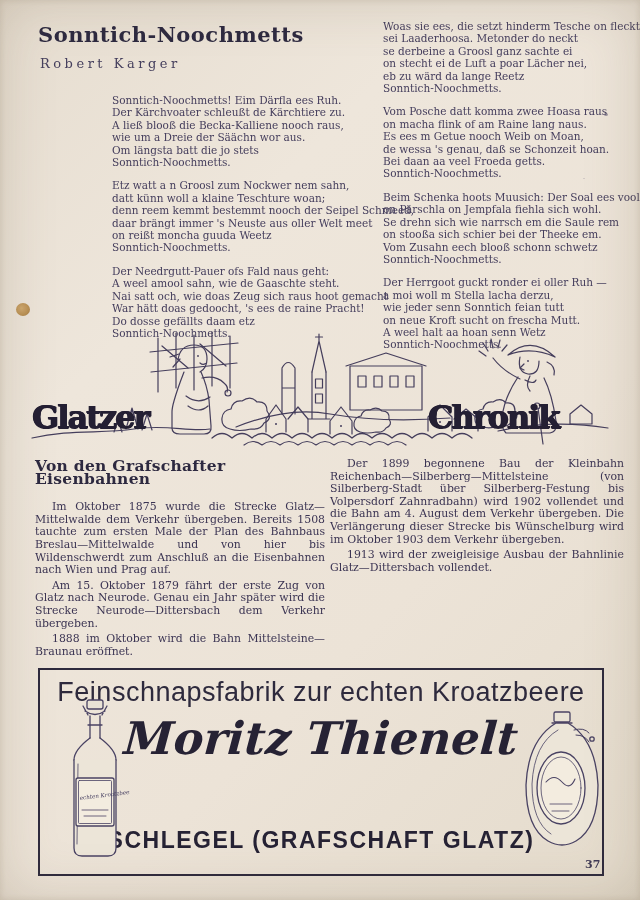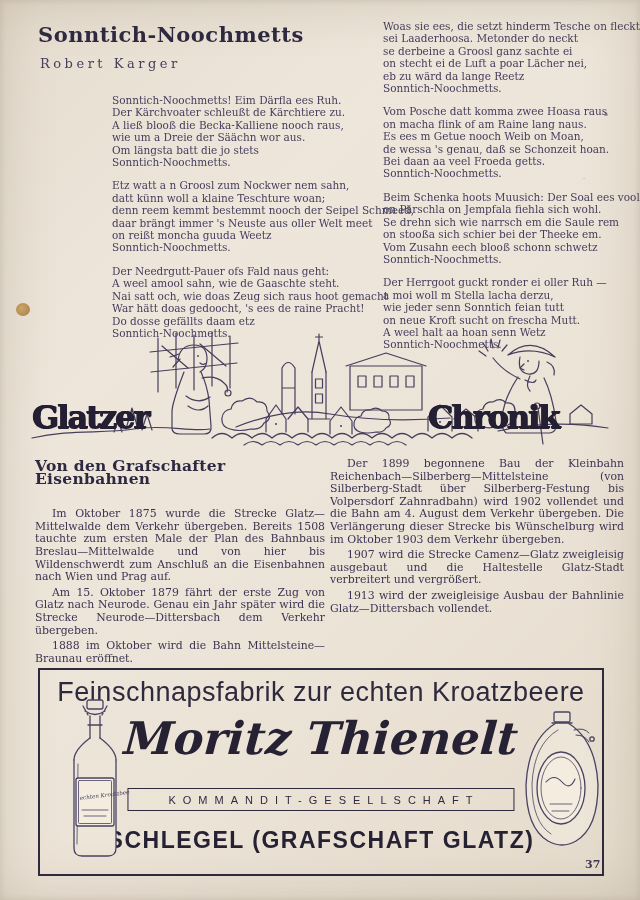--- a/index.html
+++ b/index.html
@@ -52,21 +52,21 @@
     text-shadow:.6px 0 #241f33, -.6px 0 #241f33, 0 .6px #241f33;
   }
   .banner-word.w-left{ left:2px; }
   .banner-word.w-right{ left:398px; }
   .chronik-col{ position:absolute; width:290px; font-size:10.9px; line-height:12.6px;
     color:#3b3453; text-align:justify; }
   .chronik-col.c-left{ left:35px; top:460px; }
   .chronik-col.c-right{ left:330px; top:458px; width:294px; }
   .chronik-heading{
     font-size:15.5px; font-weight:bold; color:#2d2940;
-    margin-bottom:23px; text-align:left; letter-spacing:.3px;
+    margin-bottom:16px; text-align:left; letter-spacing:.3px;
   }
   .chronik-col p{ text-indent:17px; margin-bottom:3px; }
   .ad-box{
     position:absolute; left:38px; top:668px; width:566px; height:208px;
     border:2px solid #2e2a3d;
   }
   .ad-headline{
     position:absolute; left:0; right:0; top:7px; text-align:center;
     font-family:Liberation Sans, sans-serif; font-weight:400;
     font-size:27px; color:#2e2a3d; letter-spacing:.5px;
@@ -226,28 +226,26 @@
 
   <div class="chronik-col c-left">
     <h2 class="chronik-heading">Von den Grafschafter Eisenbahnen</h2>
     <p>Im Oktober 1875 wurde die Strecke Glatz—Mittelwalde dem Verkehr übergeben. Bereits 1508 tauchte zum ersten Male der Plan des Bahnbaus Breslau—Mittelwalde und von hier bis Wildenschwerdt zum Anschluß an die Eisenbahnen nach Wien und Prag auf.</p>
     <p>Am 15. Oktober 1879 fährt der erste Zug von Glatz nach Neurode. Genau ein Jahr später wird die Strecke Neurode—Dittersbach dem Verkehr übergeben.</p>
     <p>1888 im Oktober wird die Bahn Mittelsteine—Braunau eröffnet.</p>
   </div>
 
   <div class="chronik-col c-right">
     <p>Der 1899 begonnene Bau der Kleinbahn Reichenbach—Silberberg—Mittelsteine (von Silberberg-Stadt über Silberberg-Festung bis Volpersdorf Zahnradbahn) wird 1902 vollendet und die Bahn am 4. August dem Verkehr übergeben. Die Verlängerung dieser Strecke bis Wünschelburg wird im Oktober 1903 dem Verkehr übergeben.</p>
-    <p>1907 wird die Strecke Camenz—Glatz zweigleisig ausgebaut und die Haltestelle Glatz-Stadt verbreitert und vergrößert.</p>
     <p>1913 wird der zweigleisige Ausbau der Bahnlinie Glatz—Dittersbach vollendet.</p>
   </div>
 
   <div class="ad-box">
     <div class="ad-headline">Feinschnapsfabrik zur echten Kroatzbeere</div>
     <div class="ad-brand">Moritz Thienelt</div>
-    <div class="ad-kg">KOMMANDIT-GESELLSCHAFT</div>
     <div class="ad-location">SCHLEGEL (GRAFSCHAFT GLATZ)</div>
 
     <svg class="bottle b-left" viewBox="0 0 70 170" width="70" height="170">
       <g stroke="#494263" fill="none" stroke-width="1.3" stroke-linecap="round" stroke-linejoin="round">
         <rect x="27" y="2" width="16" height="9" rx="2" fill="#e9e2d5"></rect>
         <path d="M25,13 q10,7 20,0 M23,8 L28,17 M47,8 L42,17"></path>
         <path d="M30,18 V40 M40,18 V40 M28,27 H42"></path>
         <path d="M30,40 Q14,52 14,62 M40,40 Q56,52 56,62"></path>
         <path d="M14,62 V150 q0,8 8,8 h26 q8,0 8,-8 V62" fill="#ece5d8"></path>
         <path d="M18,66 L17,146" stroke-width="0.8"></path>

